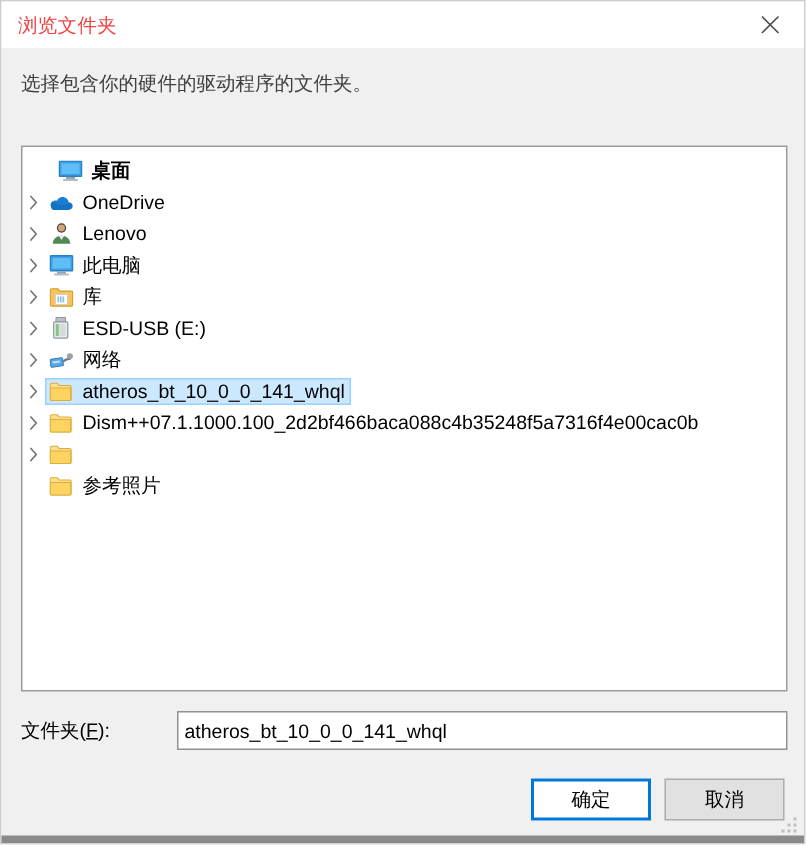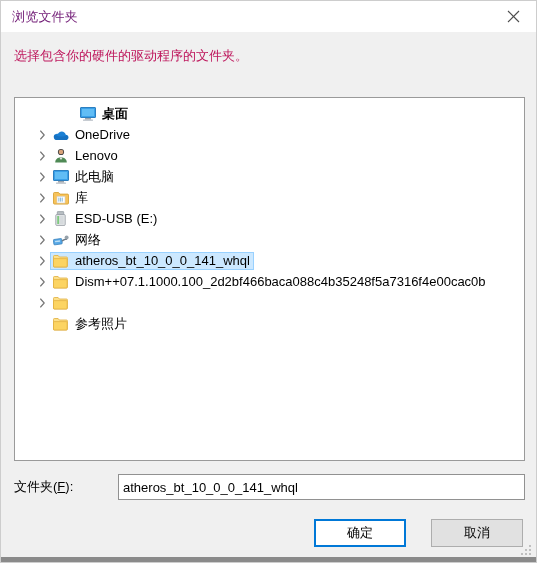--- a/index.html
+++ b/index.html
@@ -32,21 +32,21 @@
     height: 31px;
     background: #ffffff;
     display: flex;
     align-items: center;
     flex: 0 0 auto;
     position: relative;
   }
   #title-text {
     margin-left: 11px;
     font-size: 13px;
-    color: #701a75;
+    color: #ef4444;
     letter-spacing: 0.2px;
   }
   #close-btn {
     position: absolute;
     right: 0; top: 0;
     width: 45px; height: 31px;
     display: flex;
     align-items: center;
     justify-content: center;
   }
@@ -55,21 +55,21 @@
   #content {
     flex: 1 1 auto;
     position: relative;
     background: #f0f0f0;
   }
   #instruction {
     position: absolute;
     left: 13px;
     top: 15px;
     font-size: 13px;
-    color: #be185d;
+    color: #404040;
   }
   
   #tree-panel {
     position: absolute;
     left: 13px;
     top: 65px;
     width: 511px;
     height: 364px;
     background: #ffffff;
     border: 1px solid #9a9a9a;
@@ -119,22 +119,22 @@
     justify-content: center;
   }
   .ico svg { display: block; }
   .lbl {
     font-size: 13px;
     color: #000;
     line-height: 16px;
   }
   .lbl.bold { font-weight: bold; }
   
-  .lvl0 { padding-left: 6px; gap: 41px; }
-  .lvl1 { padding-left: 20px; text-align: center; }
+  .lvl0 { padding-left: 6px; }
+  .lvl1 { padding-left: 0; text-align: center; }
   
   #field-row {
     position: absolute;
     left: 13px;
     top: 441px;
     width: 511px;
     height: 28px;
     display: flex;
     align-items: center;
     gap: 32px;
@@ -159,33 +159,32 @@
   }
   
   #button-row {
     position: absolute;
     right: 13px;
     top: 487px;
     display: flex;
     gap: 9px;
   }
   .dlg-btn {
-    width: 92px;
+    width: 80px;
     height: 28px;
     font-family: "Liberation Sans", "DejaVu Sans", sans-serif;
     font-size: 13px;
     color: #000;
     background: #e1e1e1;
     border: 1px solid #adadad;
     box-sizing: border-box;
     cursor: default;
     display: flex;
     align-items: center;
     justify-content: center;
-    margin-left: 16px;
   }
   .dlg-btn.default {
     background: #ffffff;
     border: 2px solid #0078d7;
   }
   
   #bottom-strip {
     position: absolute;
     left: 0;
     bottom: 0;

